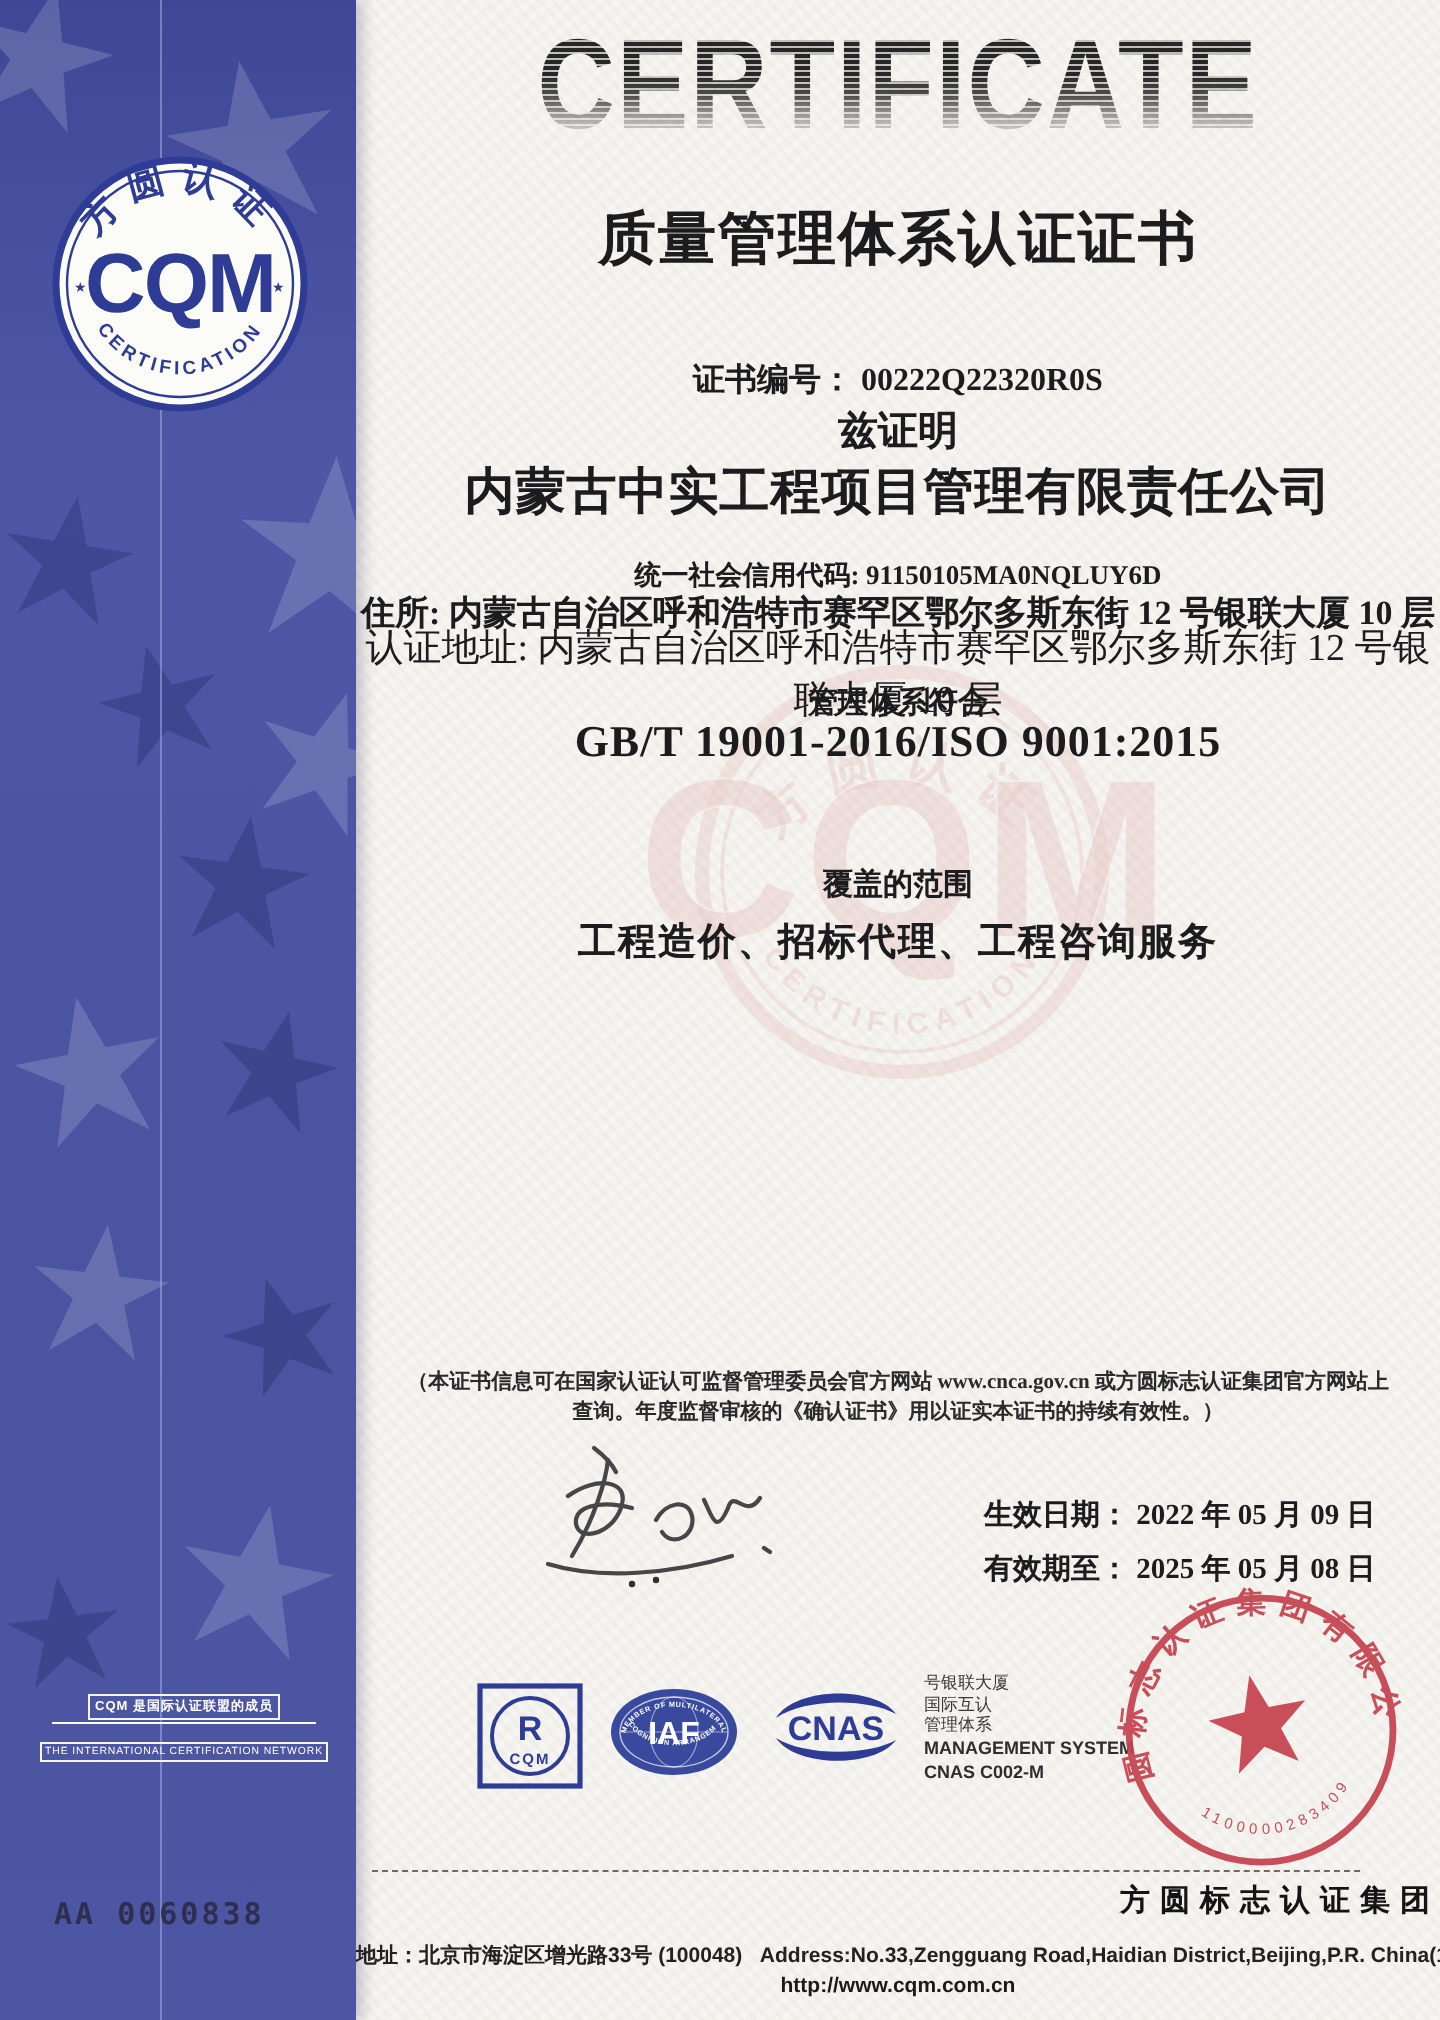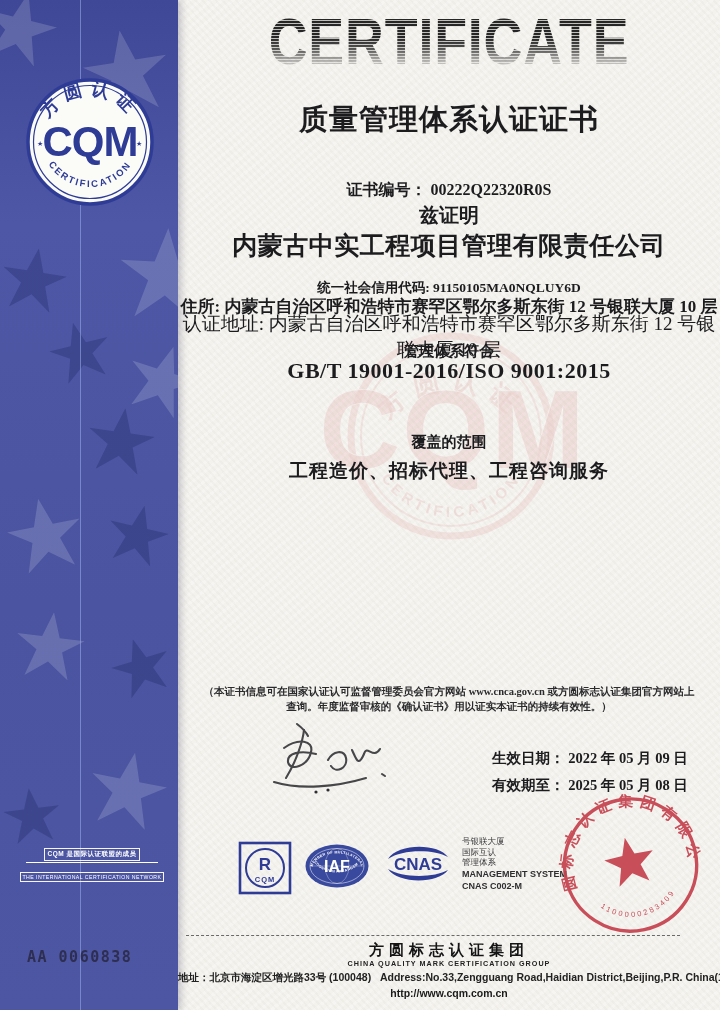--- a/index.html
+++ b/index.html
@@ -58,21 +58,21 @@
   
   .rcqm{position:absolute;left:60px;top:841px;}
   .iaf{position:absolute;left:126px;top:843px;}
   .cnas{position:absolute;left:208px;top:839px;}
   .acc{position:absolute;left:284px;top:836px;font-family:"Liberation Sans","DejaVu Sans",sans-serif;
         font-size:8.5px;line-height:10.5px;color:#3a3a3c;}
   .acc .b{font-weight:bold;color:#2e2e30;font-size:9px;line-height:12px;}
   .seal{position:absolute;left:378px;top:790px;transform:rotate(-12deg);opacity:.92;}
   .dashline{position:absolute;left:8px;top:935px;width:494px;border-top:1px dashed #6a6a6a;}
   .grp-cn{top:941px;font-size:15px;font-weight:900;letter-spacing:5px;color:#141414;
-        font-family:"Liberation Sans","DejaVu Sans",sans-serif;}
+        font-family:"Liberation Sans","DejaVu Sans",sans-serif;text-align:right;}
   .grp-en{top:959px;font-size:7.2px;font-weight:bold;letter-spacing:1px;color:#222;
         font-family:"Liberation Sans","DejaVu Sans",sans-serif;}
   .f-addr{top:971px;font-size:10.5px;font-weight:bold;color:#222;white-space:nowrap;
         font-family:"Liberation Sans","DejaVu Sans",sans-serif;}
   .f-web{top:987px;font-size:10.5px;font-weight:900;color:#1a1a1a;
         font-family:"Liberation Sans","DejaVu Sans",sans-serif;}
   svg text{font-family:"Liberation Sans","DejaVu Sans",sans-serif;}
 </style>
 </head>
 <body>
@@ -238,21 +238,20 @@
           <textPath href="#sealTop" startOffset="50%" text-anchor="middle">方圆标志认证集团有限公司</textPath>
         </text>
         <text font-size="7.5" fill="#c5424e" letter-spacing="2.5">
           <textPath href="#sealBot" startOffset="50%" text-anchor="middle">1100000283409</textPath>
         </text>
       </svg>
     </div>
 
     <div class="dashline"></div>
     <div class="cline grp-cn">方圆标志认证集团</div>
-    <div class="cline grp-en">CHINA QUALITY MARK CERTIFICATION GROUP</div>
     <div class="cline f-addr">
       <span>地址：北京市海淀区增光路33号 (100048)</span>&nbsp;&nbsp;
       <span>Address:No.33,Zengguang Road,Haidian District,Beijing,P.R. China(100048)</span>
     </div>
     <div class="cline f-web">http://www.cqm.com.cn</div>
   </div>
 
 </div>
 
 </body></html>

